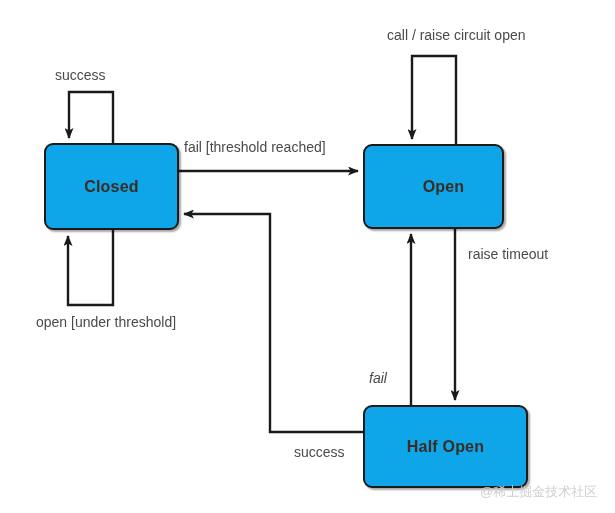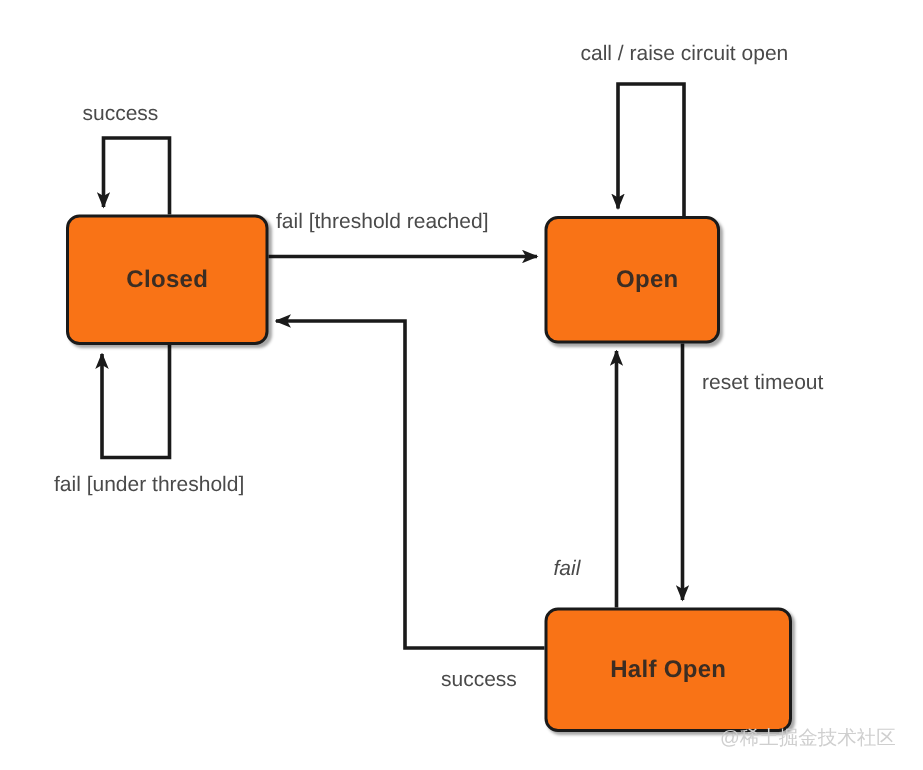--- a/index.html
+++ b/index.html
@@ -22,21 +22,21 @@
     left: 0;
     top: 0;
     width: 615px;
     height: 513px;
   }
   .state-node {
     position: absolute;
     box-sizing: border-box;
     border: 2px solid #1a1a1a;
     border-radius: 9px;
-    background: #f97316;
+    background: #0ea5e9;
     box-shadow: 2px 2px 2px rgba(0,0,0,0.35);
     display: flex;
     align-items: center;
     justify-content: center;
     z-index: 5;
   }
   .state-label {
     font-family: "Liberation Sans", sans-serif;
     font-weight: bold;
     font-size: 16px;
@@ -90,37 +90,37 @@
       <path d="M 455 229 L 455 400" marker-end="url(#arrowhead)"></path>
 
       <path d="M 411 405 L 411 234" marker-end="url(#arrowhead)"></path>
     </g>
   </svg>
 
   <div class="state-node" style="left:44px; top:143px; width:135px; height:87px;">
     <span class="state-label">Closed</span>
   </div>
 
-  <div class="state-node" style="left:363px; top:144px; width:117px; height:85px;padding-left:20px;">
+  <div class="state-node" style="left:363px; top:144px; width:141px; height:85px;padding-left:20px;">
     <span class="state-label">Open</span>
   </div>
 
   <div class="state-node" style="left:363px; top:405px; width:165px; height:83px;">
     <span class="state-label">Half Open</span>
   </div>
 
   <div class="edge-label" style="left:55px; top:67px;">success</div>
 
-  <div class="edge-label" style="left:36px; top:314px;">fail [under threshold]</div>
+  <div class="edge-label" style="left:36px; top:314px;">open [under threshold]</div>
 
   <div class="edge-label" style="left:184px; top:139px;">fail [threshold reached]</div>
 
   <div class="edge-label" style="left:387px; top:27px;">call / raise circuit open</div>
 
-  <div class="edge-label" style="left:468px; top:246px;">reset timeout</div>
+  <div class="edge-label" style="left:468px; top:246px;">raise timeout</div>
 
   <div class="edge-label" style="left:369px; top:370px;font-style:italic;">fail</div>
 
   <div class="edge-label" style="left:294px; top:444px;">success</div>
 
   <div class="watermark" style="left:480px; top:483px;">@稀土掘金技术社区</div>
 
 </div>
 
 </body></html>

